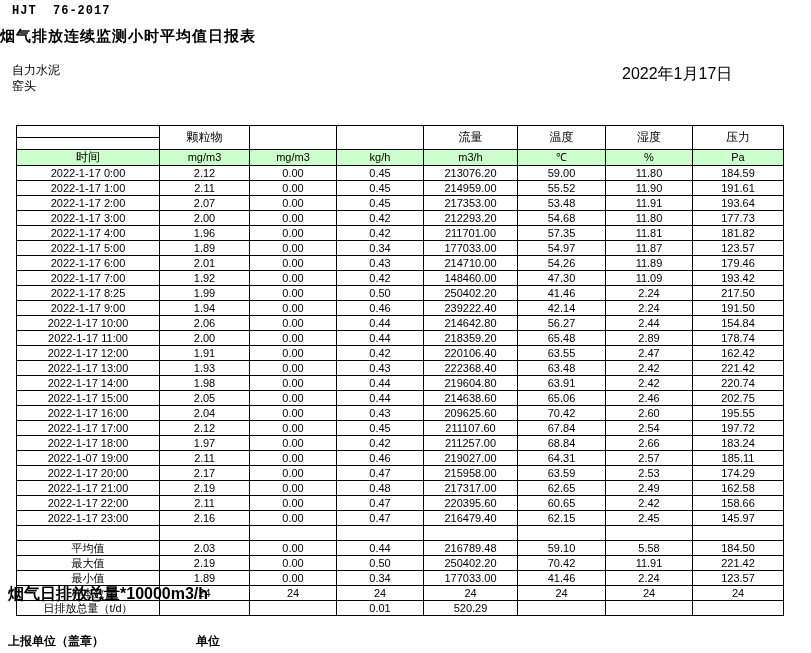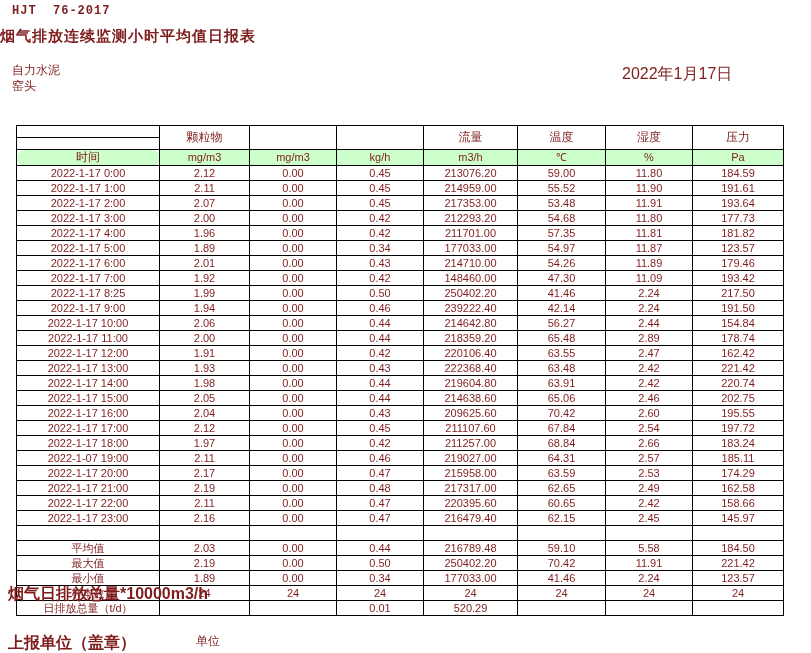--- a/index.html
+++ b/index.html
@@ -1,21 +1,21 @@
 <!DOCTYPE html>
 <html><head>
 <meta charset="utf-8">
 <style>
   html, body { margin: 0; padding: 0; background: #ffffff; }
   .page {
     position: relative;
     width: 811px;
     height: 653px;
     background: #ffffff;
-    color: #7f1d1d;
+    color: #000000;
     font-family: "Liberation Sans", sans-serif;
     overflow: hidden;
   }
   .doc-number {
     position: absolute;
     left: 12px; top: 4px;
     font-family: "Liberation Mono", monospace;
     font-size: 12px;
     font-weight: bold;
     letter-spacing: 1px;
@@ -60,38 +60,38 @@
     white-space: nowrap;
     overflow: hidden;
   }
   tr.hsub td { height: 11px; line-height: 11px; }
   tr.hsub td.span-cell { font-size: 12px; }
   tr.green-row td {
     background: #ccffcc;
     height: 15px;
     line-height: 15px;
   }
-  tr.green-row td.time-h { font-size: 12px; border-radius: 8px; }
+  tr.green-row td.time-h { font-size: 12px; }
   .footer-note {
     position: absolute;
     left: 8px; top: 584px;
     font-size: 16px;
     font-weight: bold;
   }
   .footer-report-unit {
     position: absolute;
     left: 8px; top: 633px;
-    font-size: 16px;
+    font-size: 12px;
     font-weight: bold;
   }
   .footer-unit {
     position: absolute;
     left: 196px; top: 633px;
     font-size: 12px;
-    font-weight: normal;
+    font-weight: bold;
   }
 </style>
 </head>
 <body>
 
 <div class="page">
 
   <div class="doc-number">HJT  76-2017</div>
   <div class="title">烟气排放连续监测小时平均值日报表</div>
 

